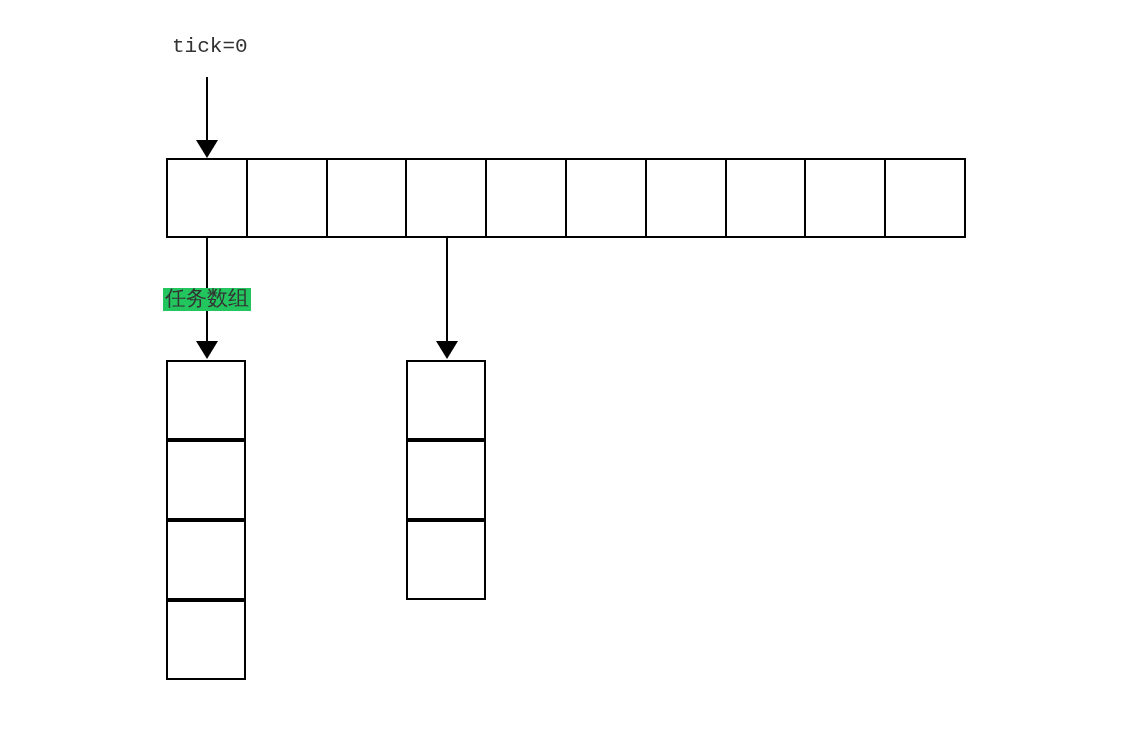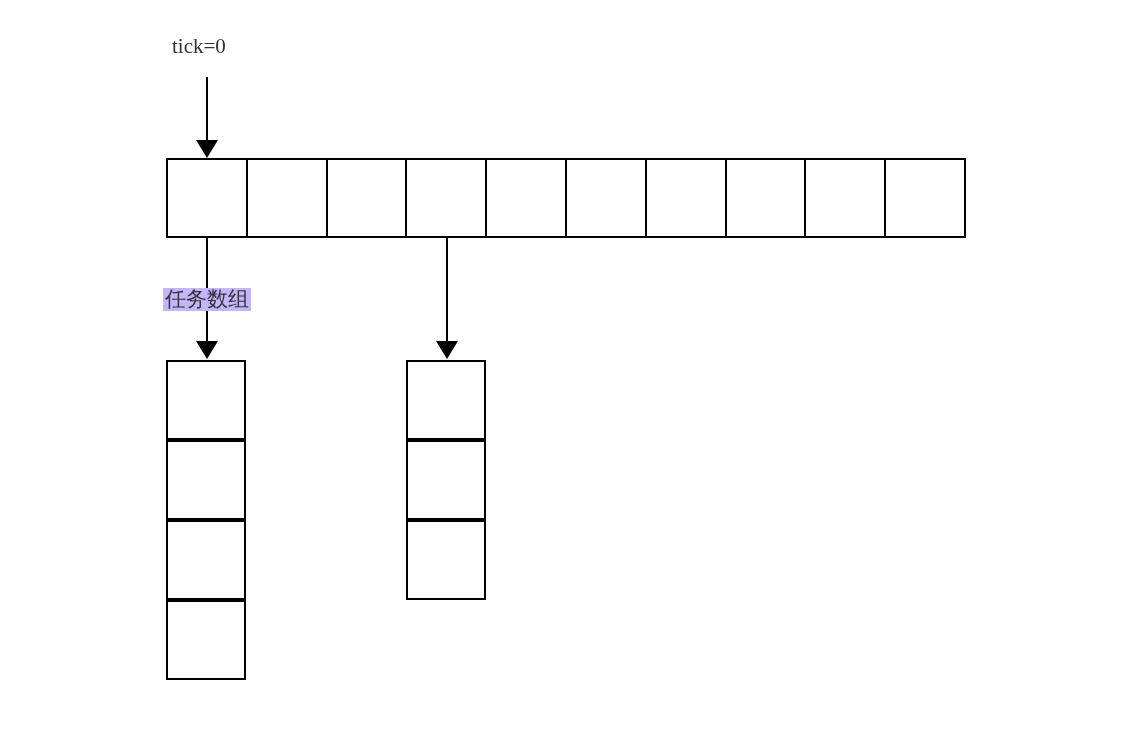--- a/index.html
+++ b/index.html
@@ -6,36 +6,36 @@
     margin: 0;
     padding: 0;
     background: #ffffff;
   }
   .canvas {
     position: relative;
     width: 1139px;
     height: 743px;
     background: #ffffff;
     overflow: hidden;
-    font-family: Liberation Serif, serif;
+    font-family: Liberation Mono, monospace;
   }
   .txt {
     position: absolute;
     color: #333333;
     font-size: 21px;
     line-height: 23px;
     white-space: nowrap;
   }
   .tick-label {
     left: 172px;
     top: 35px;
   }
   .conn-label {
     transform: translateX(-50%);
-    background: #c4b5fd;
+    background: #22c55e;
     padding: 0 2px;
     text-align: center;
   }
   .shaft {
     position: absolute;
     width: 2px;
     background: #000000;
   }
   .ahead {
     position: absolute;

